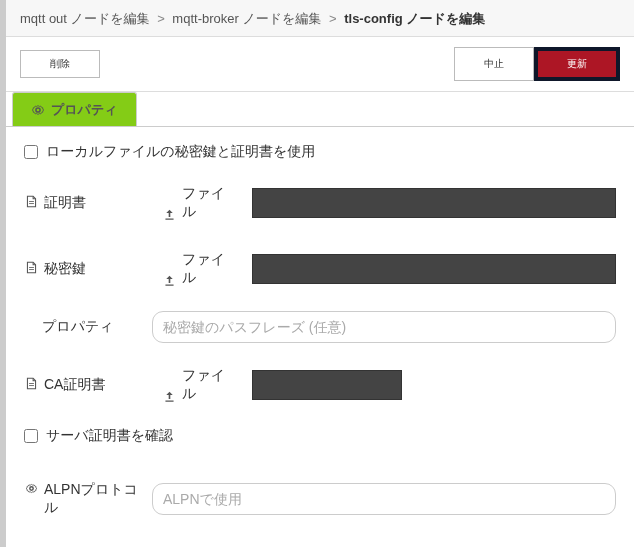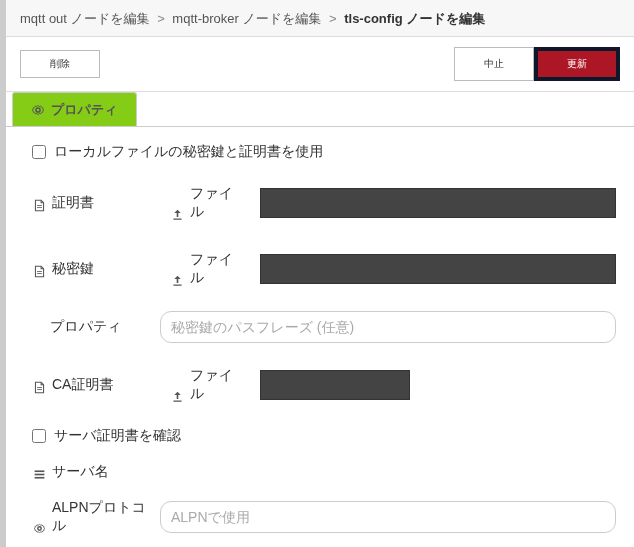--- a/index.html
+++ b/index.html
@@ -68,33 +68,32 @@
       display: flex;
       align-items: center;
       gap: 6px;
       font-weight: bold;
     }
     .tab-row-bottom { border-bottom: 1px solid #ccc; margin-top: -1px; }
     .form {
       padding: 16px 18px;
       overflow-y: auto;
       flex: 1;
-      margin-left: 8px;
     }
     .form-row {
       display: flex;
       align-items: center;
       margin-bottom: 18px;
       gap: 10px;
     }
     .form-row.checkbox-row { gap: 8px; }
     .form-label {
       width: 118px;
       display: flex;
-      align-items: flex-end;
+      align-items: flex-start;
       gap: 6px;
       color: #333;
       font-size: 14px;
     }
     .form-label-indent { padding-left: 18px; width: 118px; }
     .file-btn {
       display: flex;
       align-items: flex-end;
       gap: 6px;
       padding: 6px 10px;
@@ -240,30 +239,20 @@
       </div>
       <div class="file-value short"></div>
     </div>
 
     <div class="form-row checkbox-row">
       <input type="checkbox" style="">
       <label class="check-label">サーバ証明書を確認</label>
     </div>
 
     <div class="form-row">
-      <div class="form-label">
-        <span class="icon">
-          <svg viewBox="0 0 16 16" width="13" height="13" fill="#555">
-              <rect x="2" y="3" width="12" height="2"></rect>
-              <rect x="2" y="7" width="12" height="2"></rect>
-              <rect x="2" y="11" width="12" height="2"></rect>
-            </svg>
-        </span>
-        <span>サーバ名</span>
-      </div>
     </div>
 
     <div class="form-row">
       <div class="form-label">
         <span class="icon">
           <svg viewBox="0 0 16 16" width="13" height="13" fill="#555">
               <path d="M8 5a3 3 0 100 6 3 3 0 000-6zM8 9.2A1.2 1.2 0 118 6.8a1.2 1.2 0 010 2.4z"></path>
               <path d="M13.4 8.9l1.3-.9-1.3-.9.1-1.6-1.5-.5-.8-1.4-1.6.3L8 3l-1.6.9-1.6-.3-.8 1.4-1.5.5.1 1.6L1.3 8l1.3.9-.1 1.6 1.5.5.8 1.4 1.6-.3L8 13l1.6-.9 1.6.3.8-1.4 1.5-.5-.1-1.6z" fill="none" stroke="#555" stroke-width="1"></path>
             </svg>
         </span>

